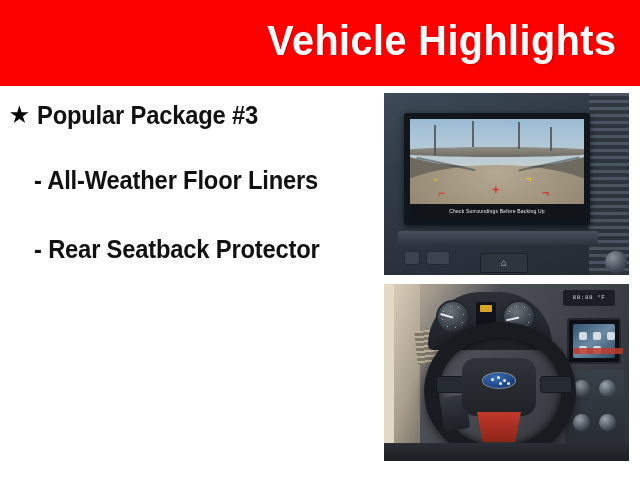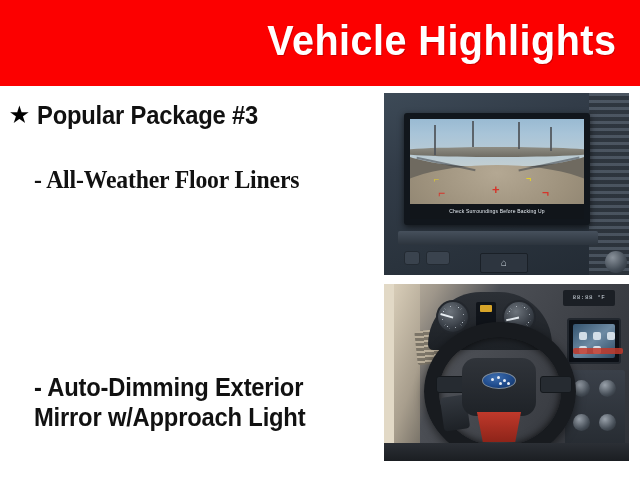--- a/index.html
+++ b/index.html
@@ -73,21 +73,21 @@
   }
   .feature-sub-text {
     font-size: 25px;
     line-height: 30px;
     letter-spacing: -0.2px;
     white-space: pre-line;
     transform: scaleX(0.95);
     transform-origin: left top;
   }
   #row-package   { left: 10px; top: 14px; }
-  #row-liners    { left: 34px; top: 79px; font-family: Liberation Serif, serif; }
+  #row-liners    { left: 34px; top: 79px; }
   #row-seatback  { left: 34px; top: 148px; }
   #row-bumper    { left: 34px; top: 217px; }
   #row-mirror    { left: 34px; top: 286px; }
 
   
   .photo {
     position: absolute;
     overflow: hidden;
     background: #1d2733;
   }
@@ -425,26 +425,25 @@
 
   <div class="feature-row" id="row-package">
     <span class="star-bullet">★</span>
     <span class="feature-head-text">Popular Package #3</span>
   </div>
 
   <div class="feature-row" id="row-liners">
     <span class="feature-sub-text">- All-Weather Floor Liners</span>
   </div>
 
-
-
-  <div class="feature-row" id="row-mirror">
-    <span class="feature-sub-text">- Auto-Dimming Exterior
-Mirror w/Approach Light</span>
-  </div>
+  <div class="feature-row" id="row-seatback">
+    <span class="feature-sub-text">- Rear Seatback Protector</span>
+  </div>
+
+
 
 </div>
 
 <div class="photo" id="photo-backup-camera">
   <div class="dash-body"></div>
   <div class="dash-vent"></div>
 
   <div class="dash-bezel"></div>
 
   <div class="cam-screen">

